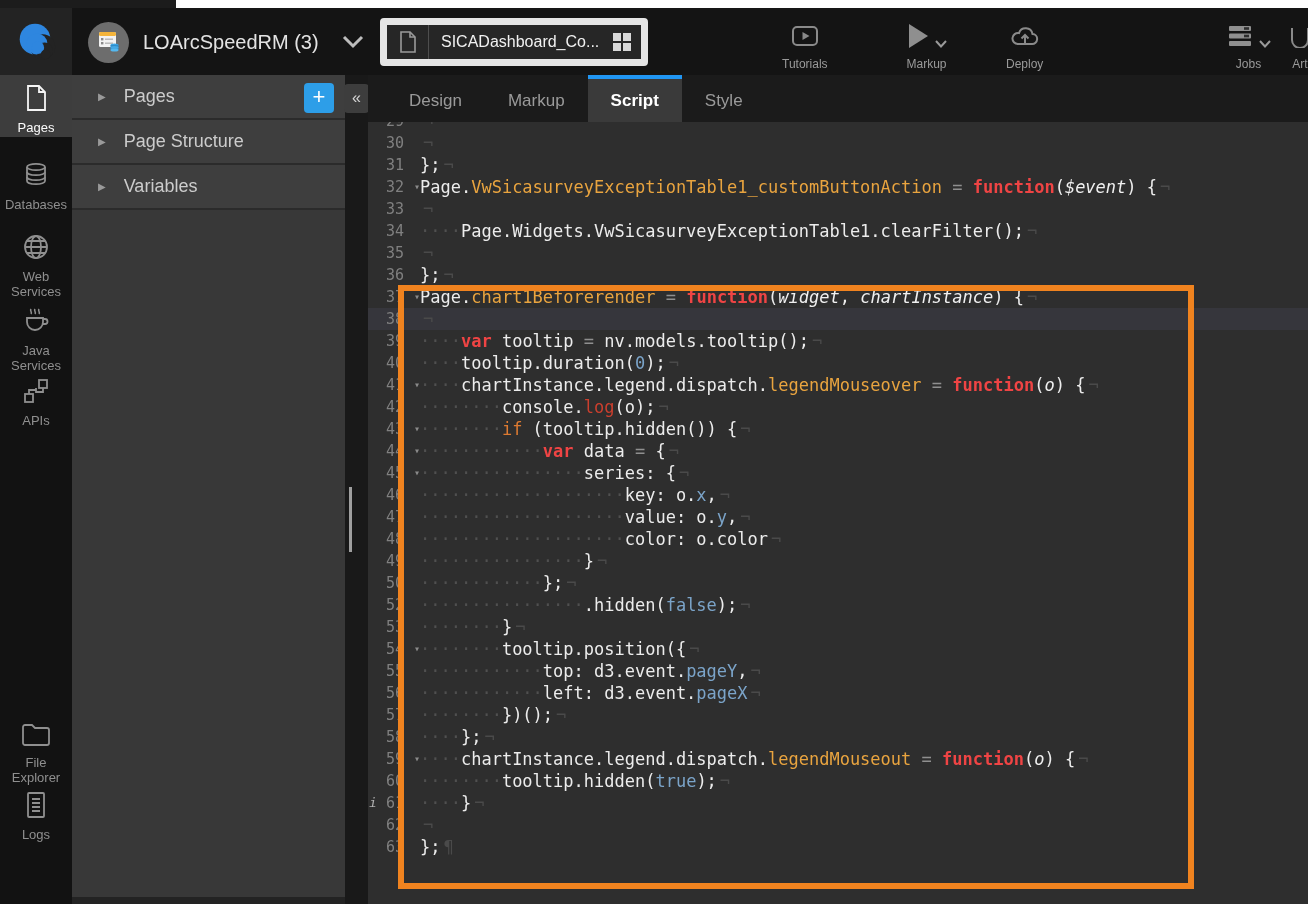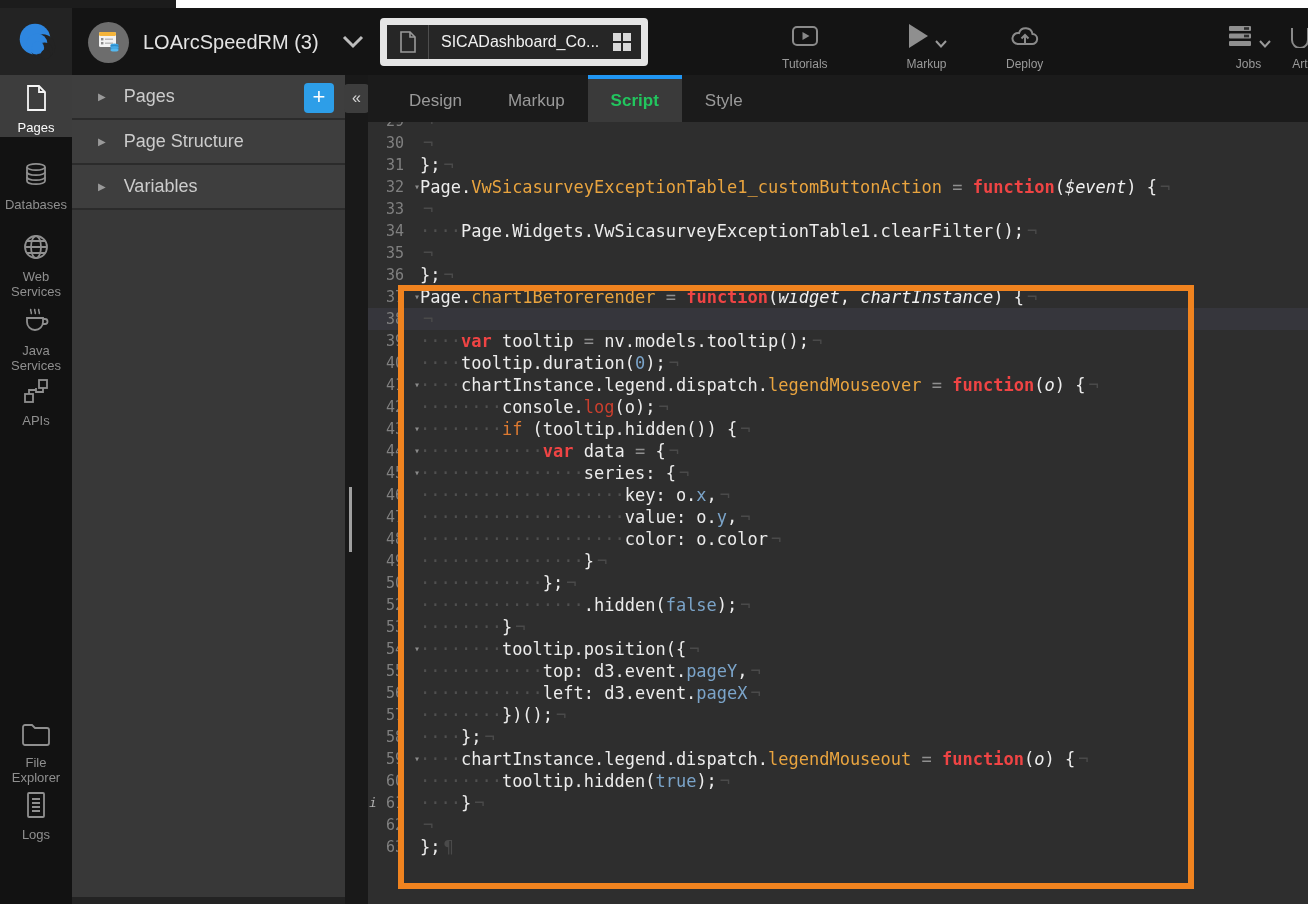--- a/index.html
+++ b/index.html
@@ -45,21 +45,21 @@
   .panel-bottom-edge { position:absolute; left:72px; top:897px; width:296px; height:7px; background:#232323; }
 
   
   .splitter { position:absolute; left:345px; top:75px; width:23px; height:829px; background:#191919; }
   .collapse-btn { position:absolute; left:344px; top:84px; width:25px; height:29px; background:#3d3d3d; border-radius:4px; color:#d5d5d5; font-size:16px; text-align:center; line-height:27px; cursor:pointer; }
   .drag-handle { position:absolute; left:349px; top:487px; width:3px; height:65px; background:#9f9f9f; cursor:col-resize; }
 
   
   .tabbar { position:absolute; left:368px; top:75px; width:940px; height:47px; background:#1b1b1b; display:flex; padding-left:18px; }
   .etab { height:47px; padding:0 23px; display:flex; align-items:center; color:#9a9a9a; font-size:17px; cursor:pointer; border-top:4px solid transparent; }
-  .etab.active { background:#3a3a3a; color:#22c55e; font-weight:bold; border-top:4px solid #2196f3;text-align:center; }
+  .etab.active { background:#3a3a3a; color:#ffffff; font-weight:bold; border-top:4px solid #2196f3;text-align:center; }
 
   
   .editor { position:absolute; left:368px; top:122px; width:940px; height:782px; background:#2e2e2e; overflow:hidden; }
   .lines { position:absolute; left:0; top:-12px; width:940px; }
   .cline { position:relative; height:22px; display:flex; white-space:pre; }
   .cline.active { background:#36363c; }
   .gutter { width:52px; flex:none; display:flex; font-family:"DejaVu Sans Mono", monospace; font-size:15px; color:#808080; }
   .g-info { width:10px; text-align:center; color:#b0b0b0; font-style:italic; font-size:13px; line-height:22px; }
   .g-num { width:26px; text-align:right; line-height:22px; }
   .g-fold { width:16px; text-align:right; color:#8a8a8a; font-size:10px; line-height:22px; cursor:pointer; }

